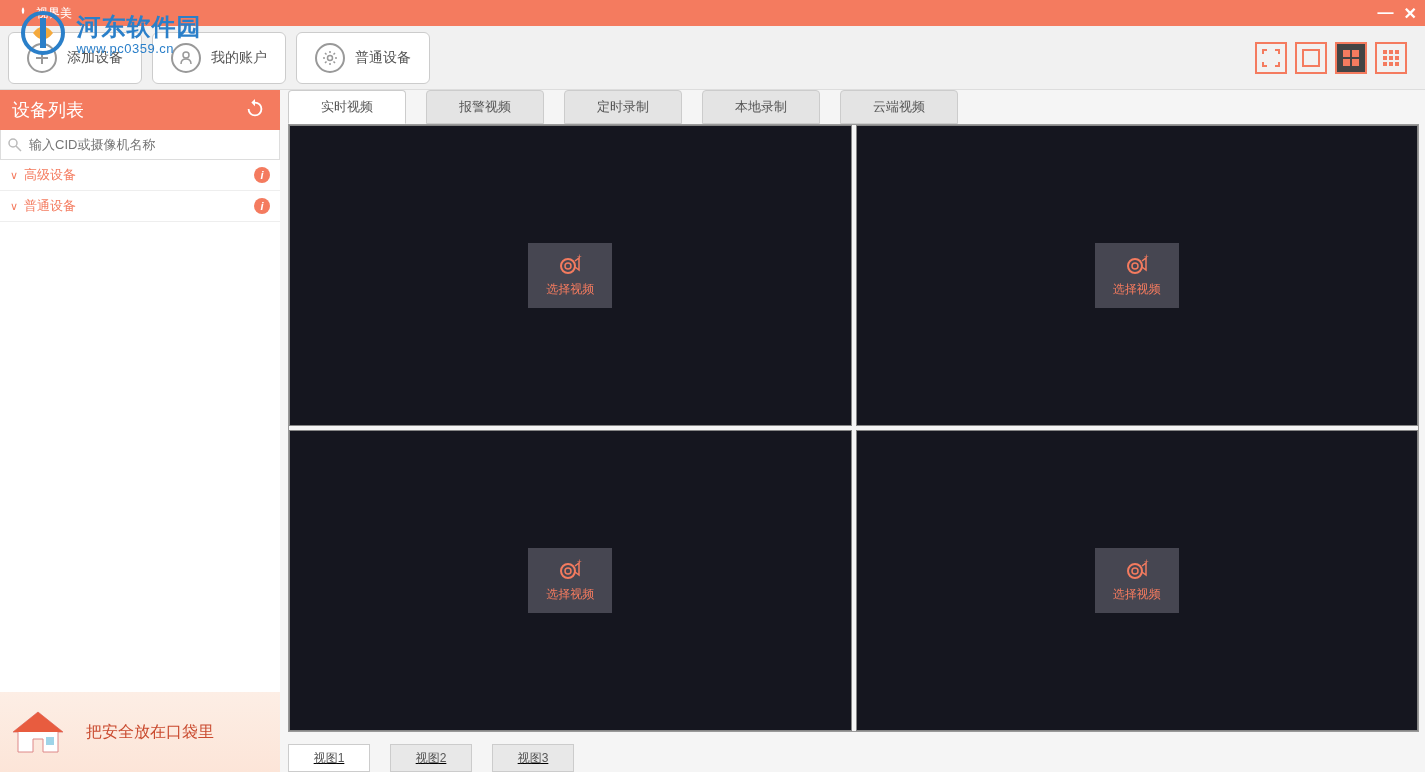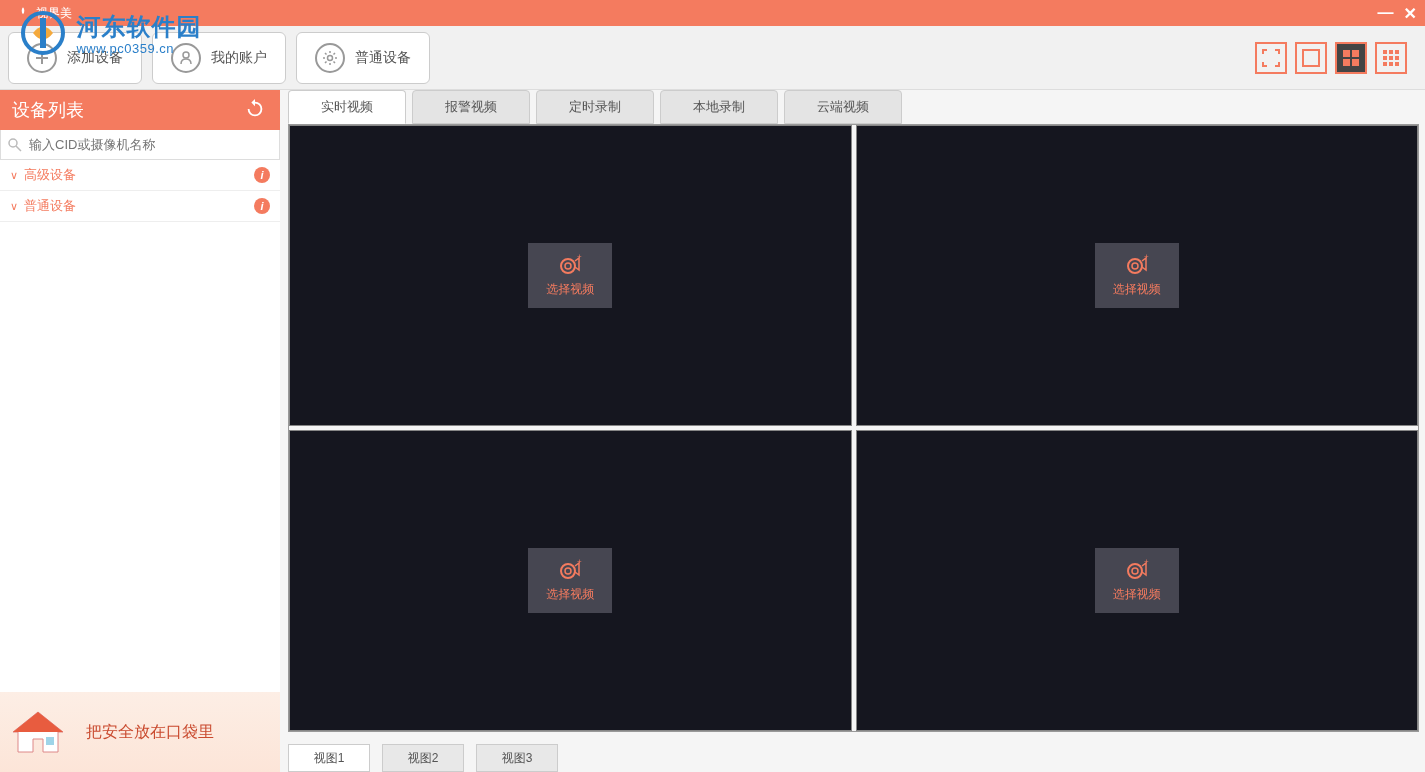--- a/index.html
+++ b/index.html
@@ -38,31 +38,31 @@
 .search-box .search-icon { width: 16px; height: 16px; margin-right: 4px; }
 .device-group { border-bottom: 1px solid #eee; padding: 6px 10px; display: flex; align-items: center; color: #f47b5f; font-size: 13px; cursor: pointer; }
 .device-group .chevron { margin-right: 6px; font-size: 11px; }
 .device-group .info-icon { margin-left: auto; width: 16px; height: 16px; background: #f47b5f; border-radius: 50%; color: #fff; display: flex; align-items: center; justify-content: center; font-size: 11px; font-style: italic; font-weight: bold; }
 .sidebar-footer { margin-top: auto; height: 80px; background: linear-gradient(180deg, #fdeee5, #fce5d8); display: flex; align-items: center; padding: 0 8px; }
 .sidebar-footer .house { width: 60px; height: 50px; }
 .sidebar-footer .slogan { color: #c94a2e; font-size: 16px; font-family: "KaiTi", serif; margin-left: 18px; }
 
 
 .content { flex: 1; display: flex; flex-direction: column; padding: 0 6px 0 8px; }
-.tabs { display: flex; gap: 6px; height: 34px; }
+.tabs { display: flex; gap: 20px; height: 34px; }
 .tab { width: 118px; background: #e4e4e4; border: 1px solid #ccc; border-radius: 4px 4px 0 0; display: flex; align-items: center; justify-content: center; font-size: 13px; color: #555; cursor: pointer; }
 .tab.active { background: #fff; border-bottom: 1px solid #fff; }
 
 .video-grid { flex: 1; display: grid; grid-template-columns: 1fr 1fr; grid-template-rows: 1fr 1fr; gap: 4px; border: 1px solid #999; }
 .video-cell { background: #15161f; border: 1px solid #868686; display: flex; align-items: center; justify-content: center; }
 .select-video-btn { background: #464651; padding: 10px 18px; display: flex; flex-direction: column; align-items: center; gap: 6px; cursor: pointer; }
 .select-video-btn .cam-icon { width: 26px; height: 22px; }
 .select-video-btn .label { color: #f47b5f; font-size: 12px; }
 
-.view-tabs { display: flex; height: 28px; gap: 12px; margin-top: 12px; }
+.view-tabs { display: flex; height: 28px; gap: 20px; margin-top: 12px; text-decoration: underline; }
 .view-tab { width: 82px; background: #e8e8e8; border: 1px solid #ccc; display: flex; align-items: center; justify-content: center; font-size: 12px; color: #555; cursor: pointer; }
 .view-tab.active { background: #fff; }
 </style>
 </head>
 <body>
 
 <div class="titlebar">
   <svg class="app-icon" viewBox="0 0 24 24">
       <path fill="#fff" d="M12 2c3 3 3 9 0 12-3-3-3-9 0-12z"></path>
     </svg>

